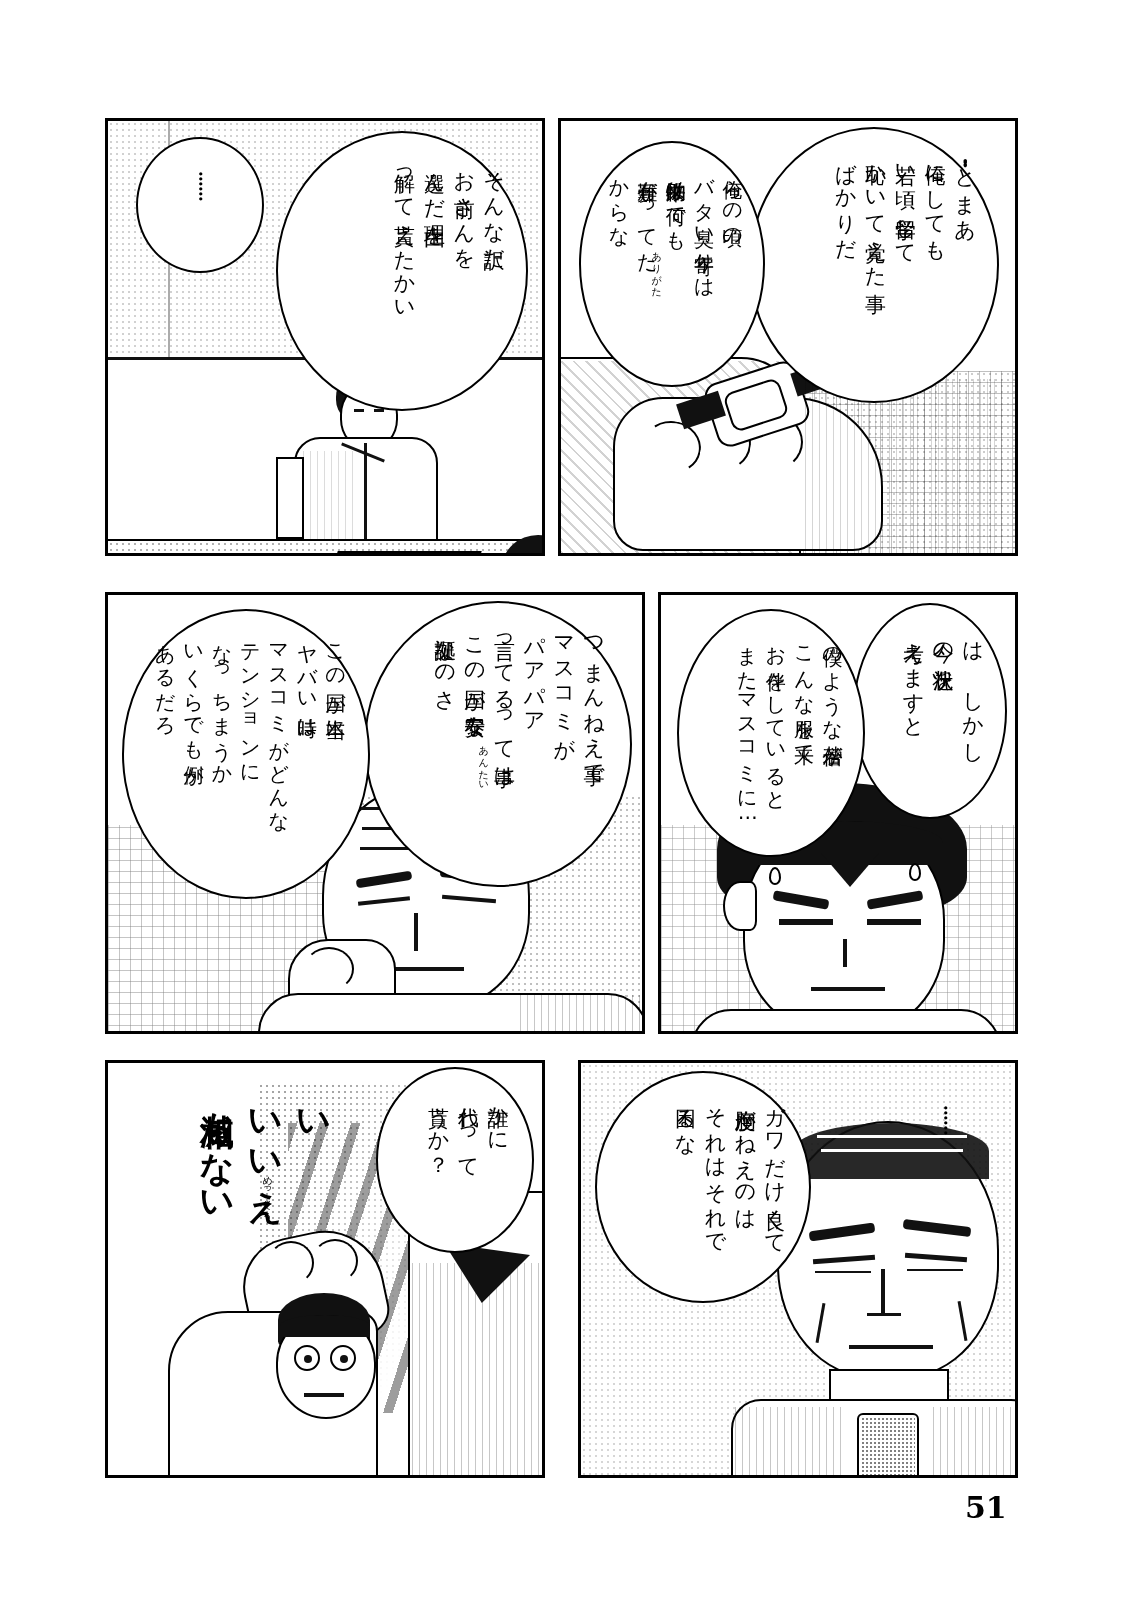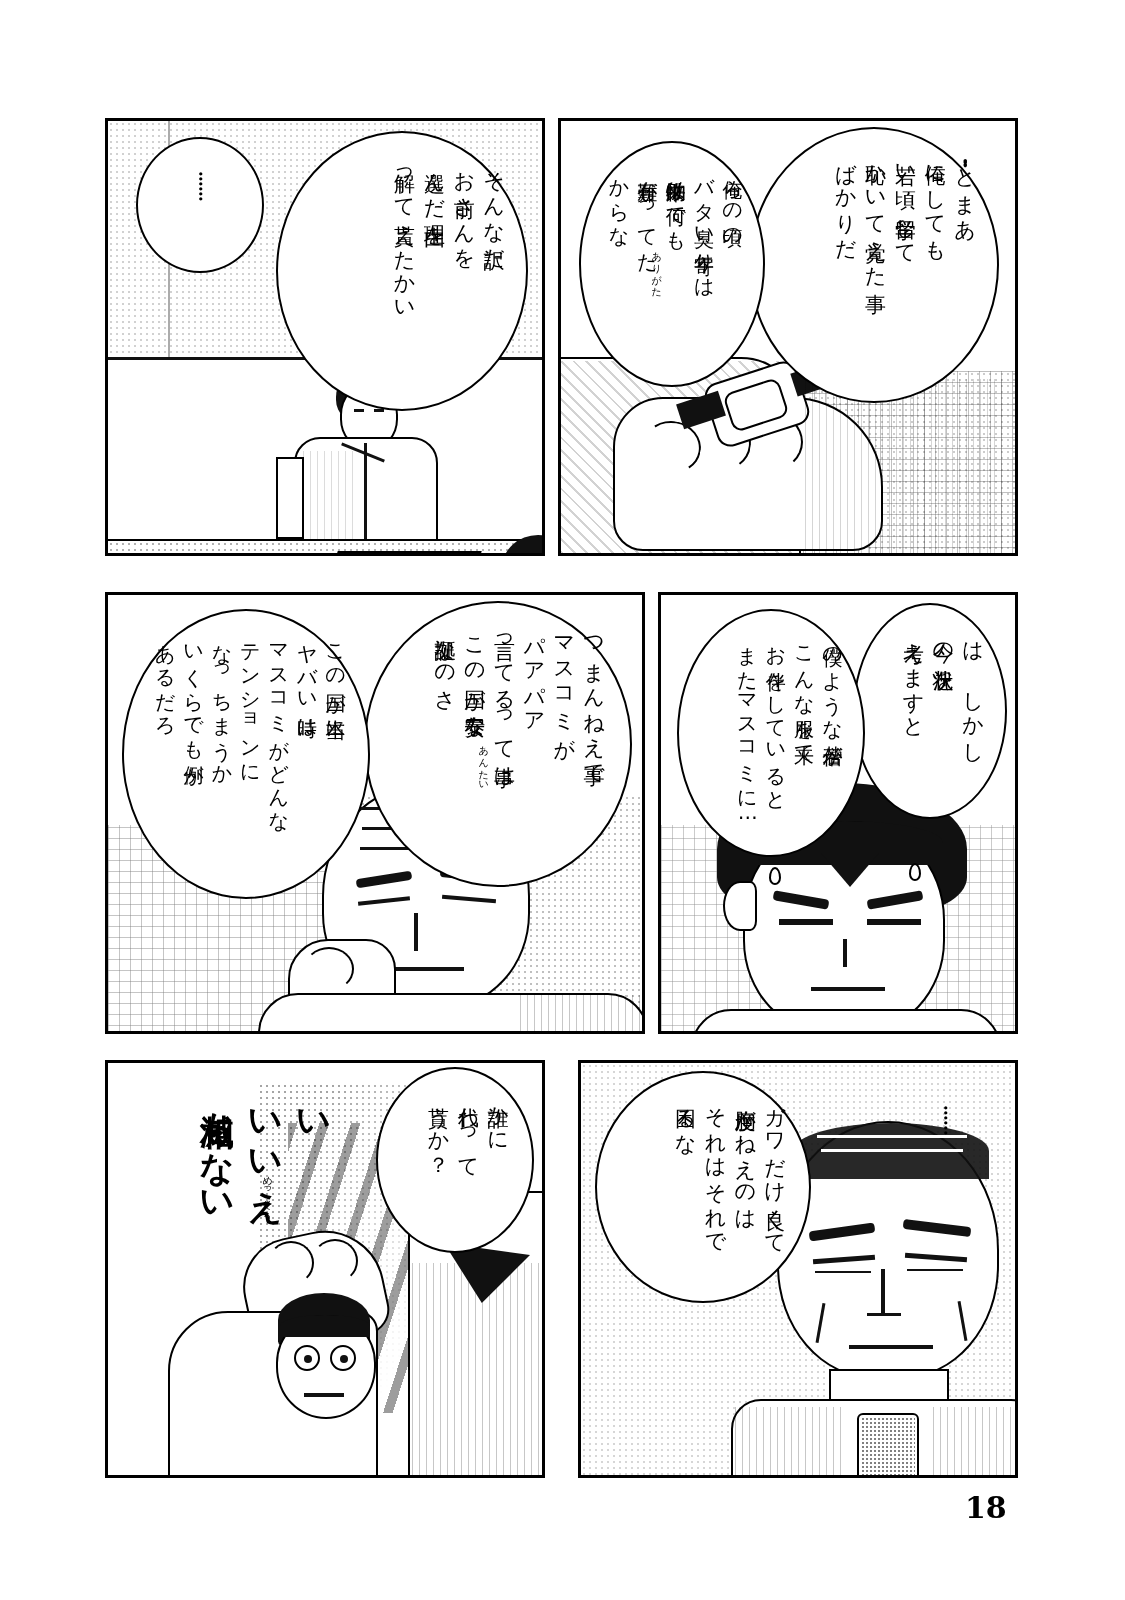--- a/index.html
+++ b/index.html
@@ -390,15 +390,15 @@
 
     <div class="balloon" style="left:14px; top:8px; width:216px; height:232px;"></div>
     <div class="vtext s15" style="left:40px; top:30px; width:168px; height:188px;">ガワだけ良くて
 度胸がねえのは
 それはそれで
 困るな</div>
 
     <div class="dots" style="left:352px; top:34px;">・・・・・・</div>
   </div>
 
-  <div class="pagenum" style="left:965px; top:1490px;">18</div>
+  <div class="pagenum" style="left:965px; top:1490px;">51</div>
 
 </div>
 
 </body></html>

